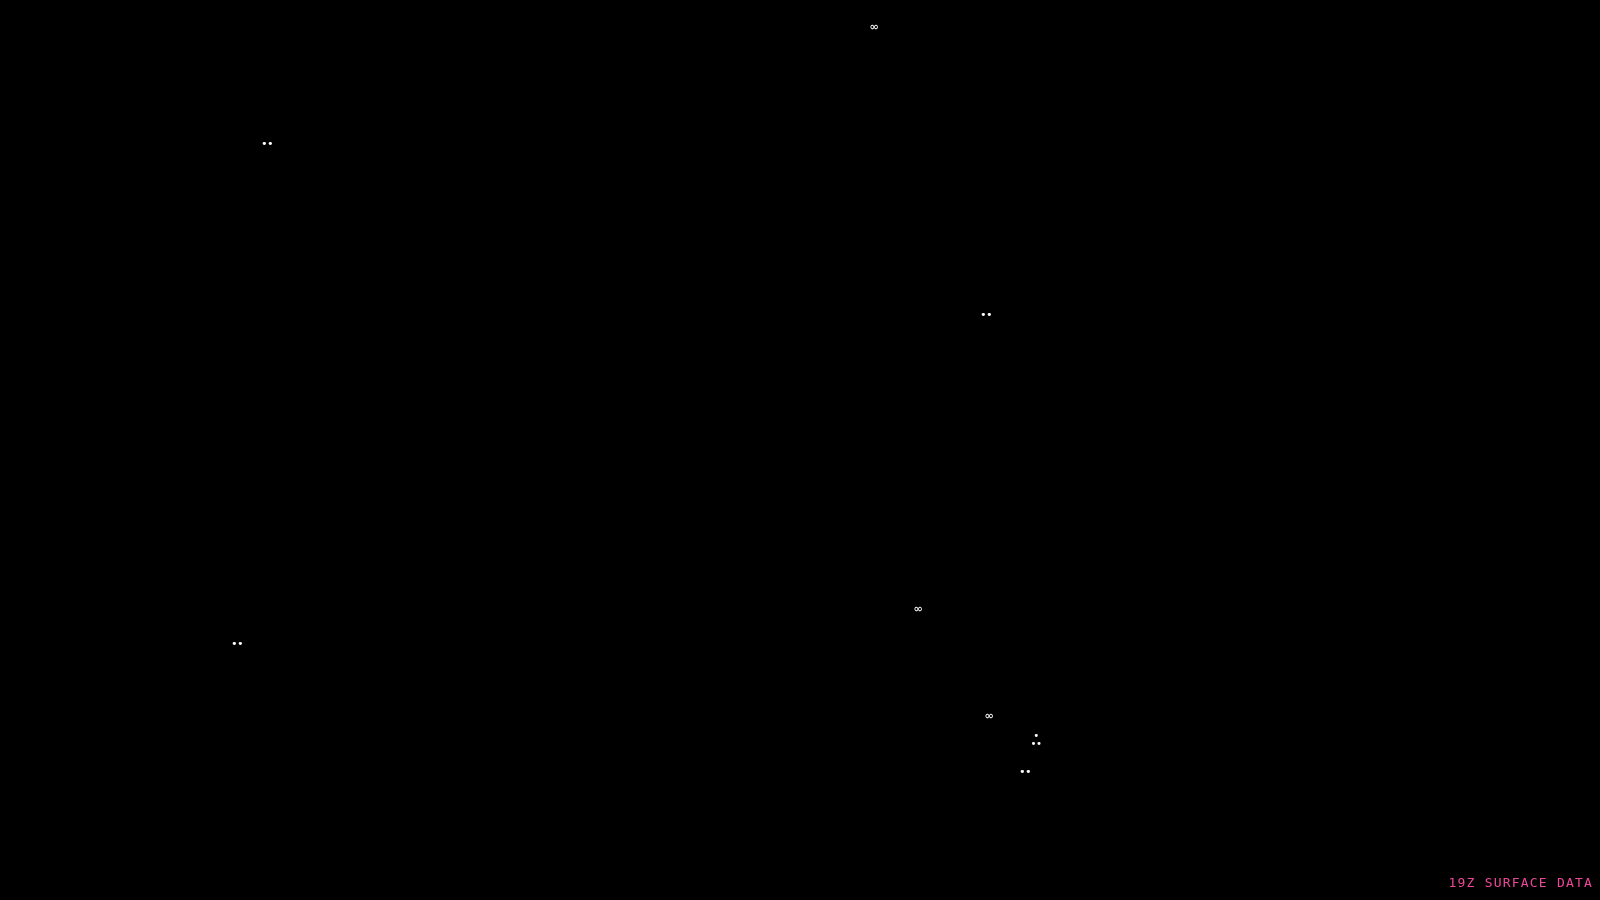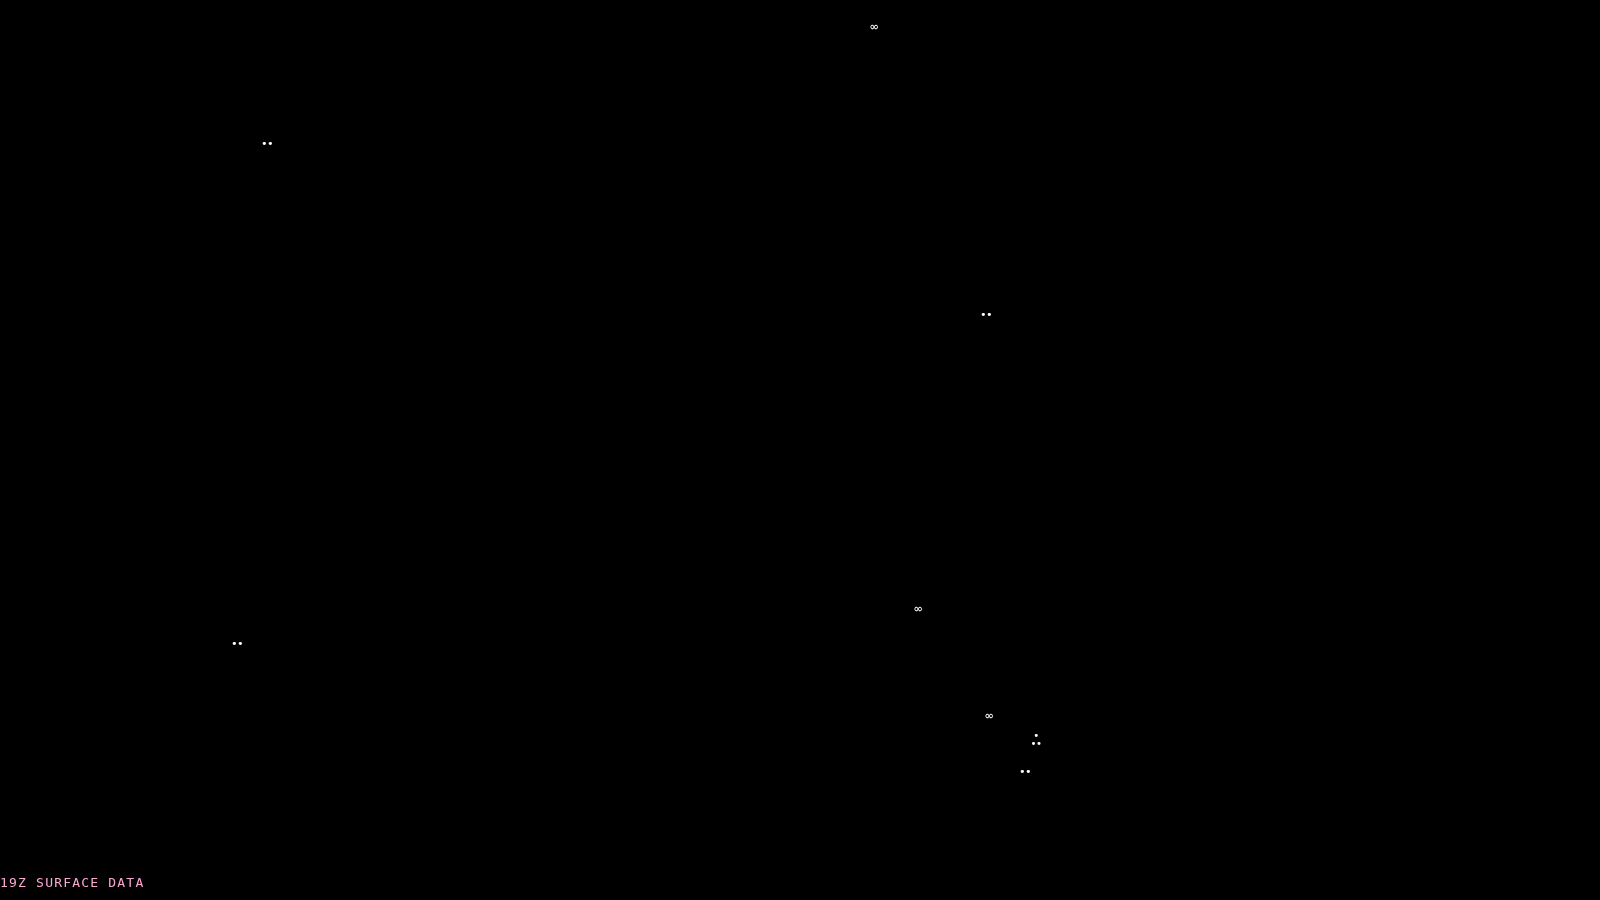--- a/index.html
+++ b/index.html
@@ -39,22 +39,22 @@
   .station.sym-triangle-dots {
     font-size: 10px;
     line-height: 8px;
     text-align: center;
   }
   #caption {
     position: absolute;
     left: 0;
     top: 875px;
     width: 1593px;
-    text-align: left;
-    color: #f9a8d4;
+    text-align: right;
+    color: #ec4899;
     font-family: "DejaVu Sans Mono", monospace;
     font-size: 13px;
     letter-spacing: 1.2px;
     white-space: pre;
     user-select: none;
   }
 </style>
 </head>
 <body>
 

